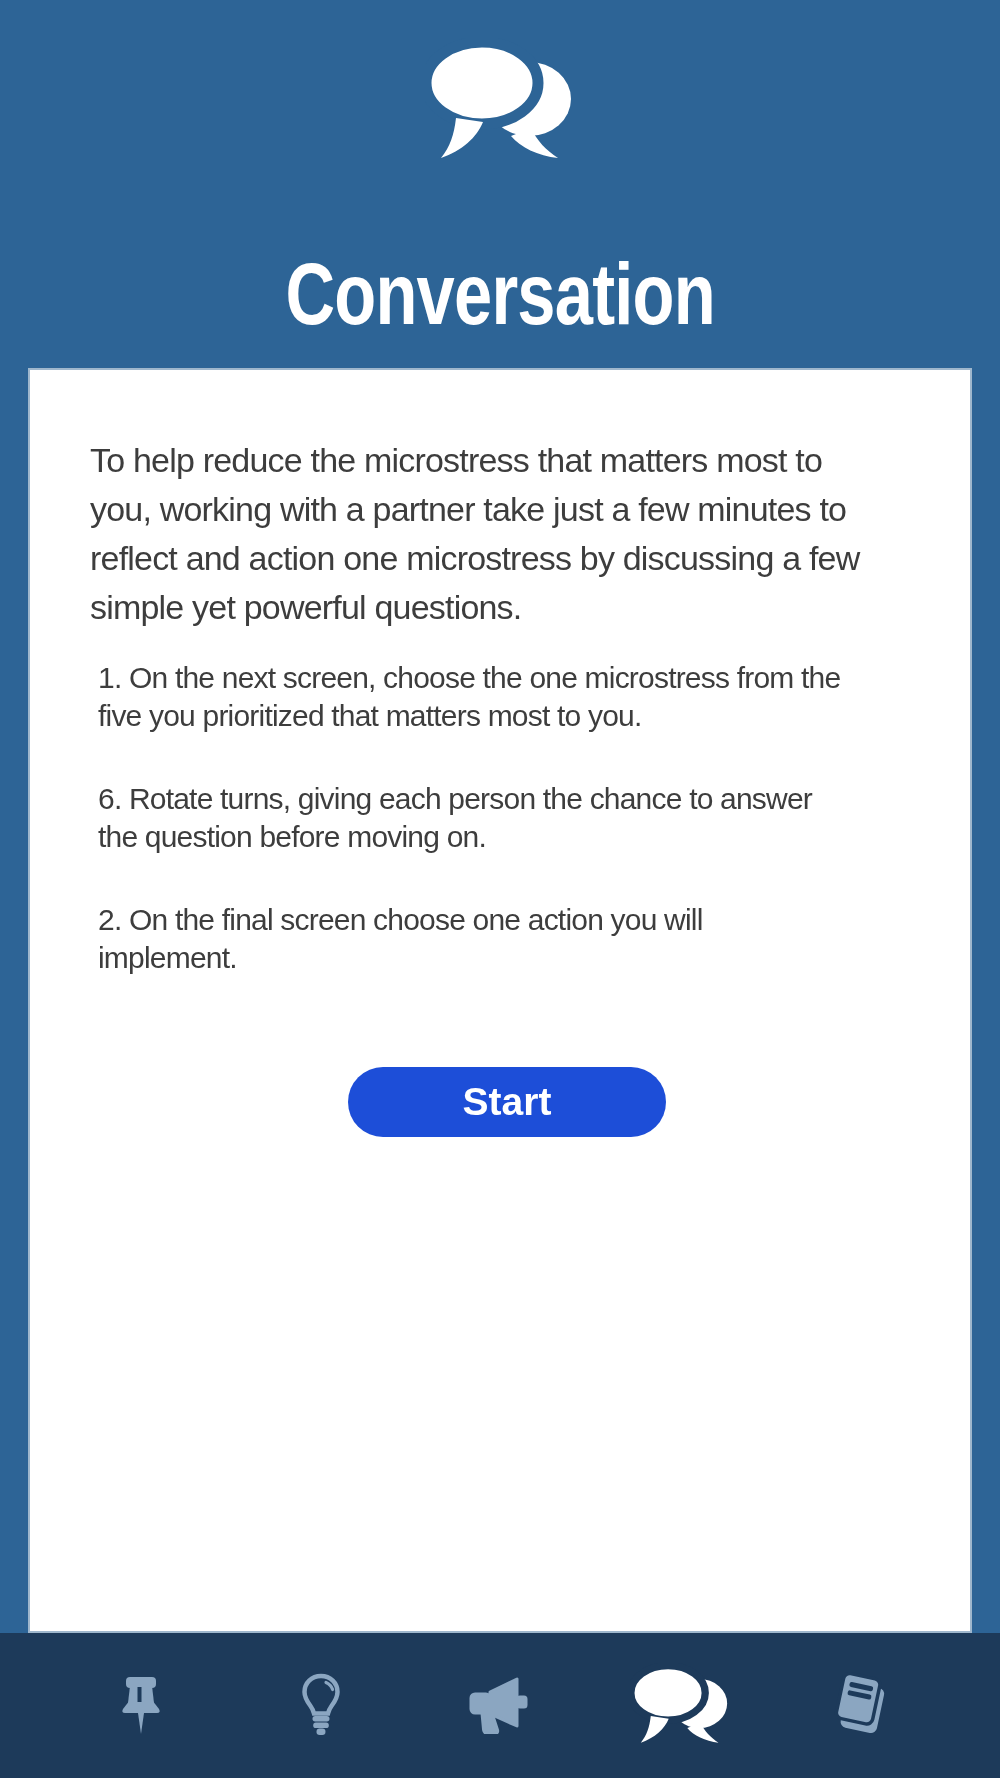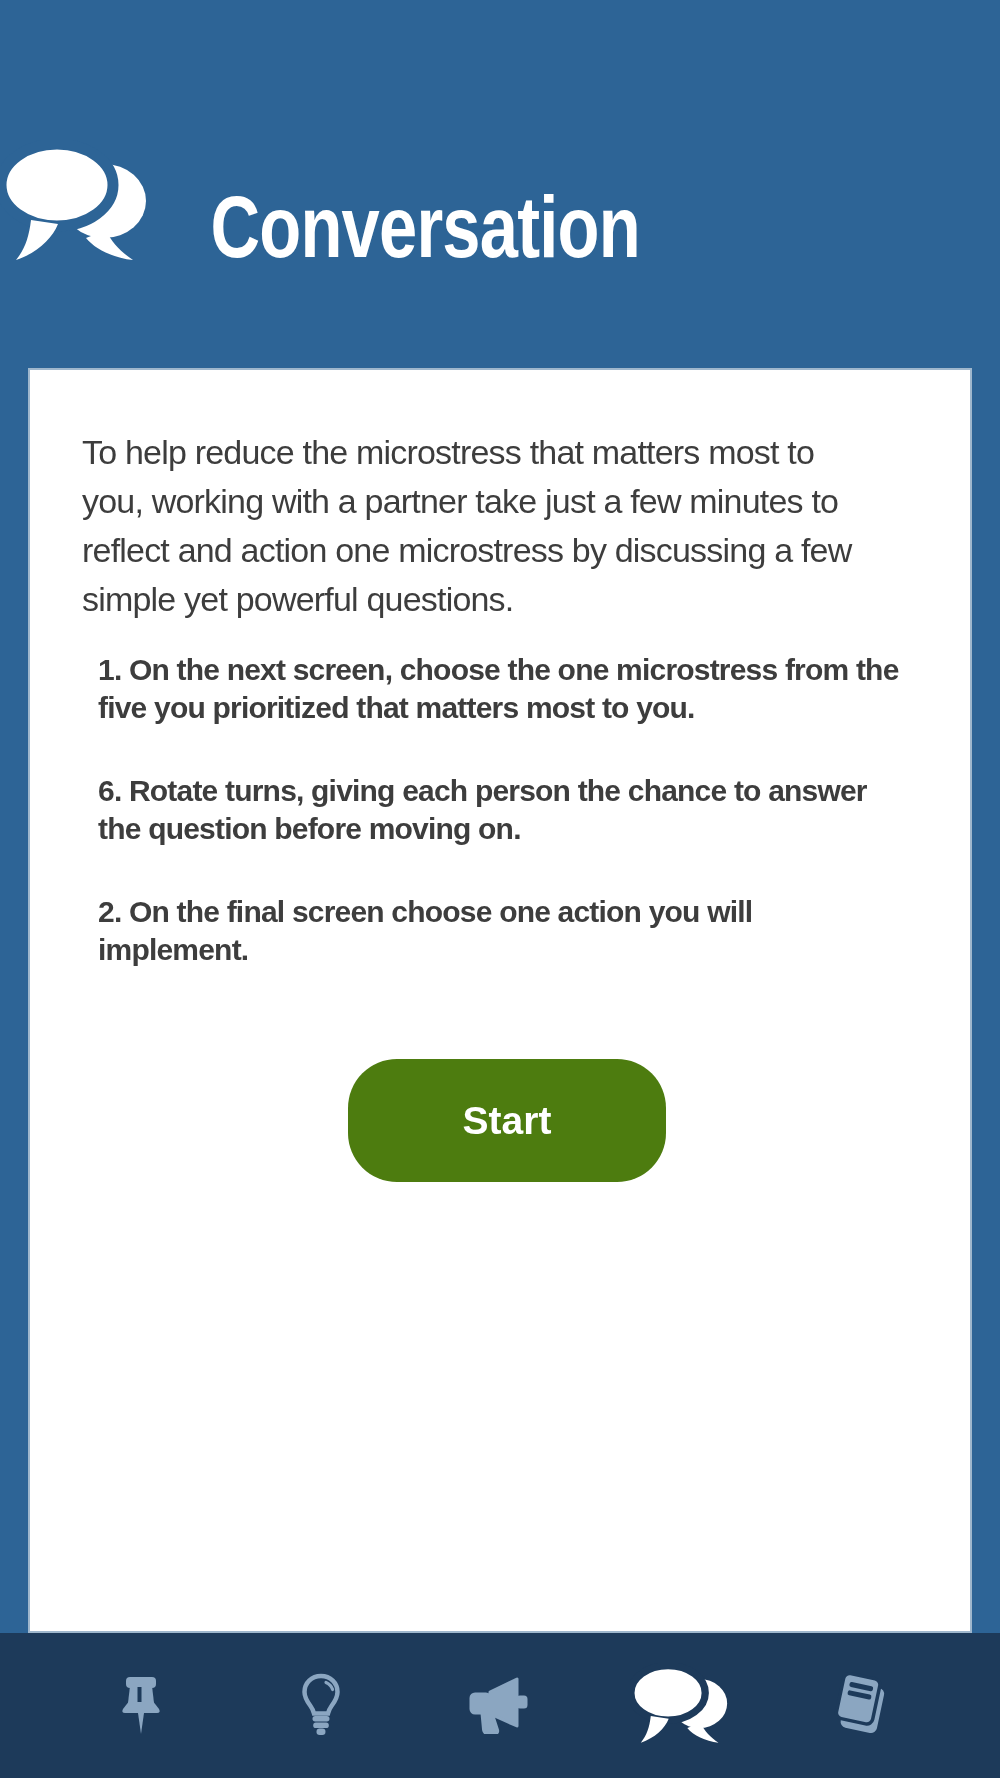--- a/index.html
+++ b/index.html
@@ -5,56 +5,56 @@
   html,body{margin:0;padding:0}
   body{
     width:1000px;height:1778px;
     background:#2d6496;
     font-family:"Liberation Sans","DejaVu Sans",sans-serif;
     overflow:hidden;
   }
   
   .header{
     height:368px;
-    display:flex;flex-direction:row;align-items:center;
+    display:flex;flex-direction:column;align-items:center;
     box-sizing:border-box;
   }
   .logo{margin-top:38px;flex:0 0 auto}
   .title{
     color:#ffffff;font-weight:bold;
     font-size:88px;line-height:1;margin-top:86px;
     letter-spacing:-1px;
     transform:scaleX(0.78);transform-origin:50% 50%;
     white-space:nowrap;
   }
   
   .card{
     margin:0 28px;
     height:1265px;box-sizing:border-box;
     background:#ffffff;
     border:2px solid #9fb7cd;
     padding:50px 30px 0 44px;
     overflow:hidden;
   }
   .intro{
-    margin:8px;
+    margin:16px;
     font-size:34px;line-height:49px;letter-spacing:-0.8px;
     color:#3d3d3d;white-space:pre-line;
   }
   .steps{margin:27px 0 0 24px}
   .step{
     margin:0 0 45px 0;
     font-size:30px;line-height:38px;letter-spacing:-0.8px;
-    color:#3d3d3d;white-space:pre-line;font-weight:bold;
+    color:#3d3d3d;white-space:pre-line;
   }
   .step:last-child{margin-bottom:0}
   .start-wrap{display:flex;justify-content:center;margin-top:90px}
   .start-btn{
-    width:318px;height:123px;border:none;border-radius:49px;
-    background:#4d7c0f;color:#ffffff;
+    width:318px;height:70px;border:none;border-radius:49px;
+    background:#1d4ed8;color:#ffffff;
     font-family:inherit;font-size:39px;font-weight:bold;
     display:flex;align-items:center;justify-content:center;
     cursor:pointer;
   }
   
   .bottom-nav{
     height:145px;box-sizing:border-box;
     background:#1d3a5a;
     display:flex;justify-content:space-between;align-items:center;
     padding:0 91px;

